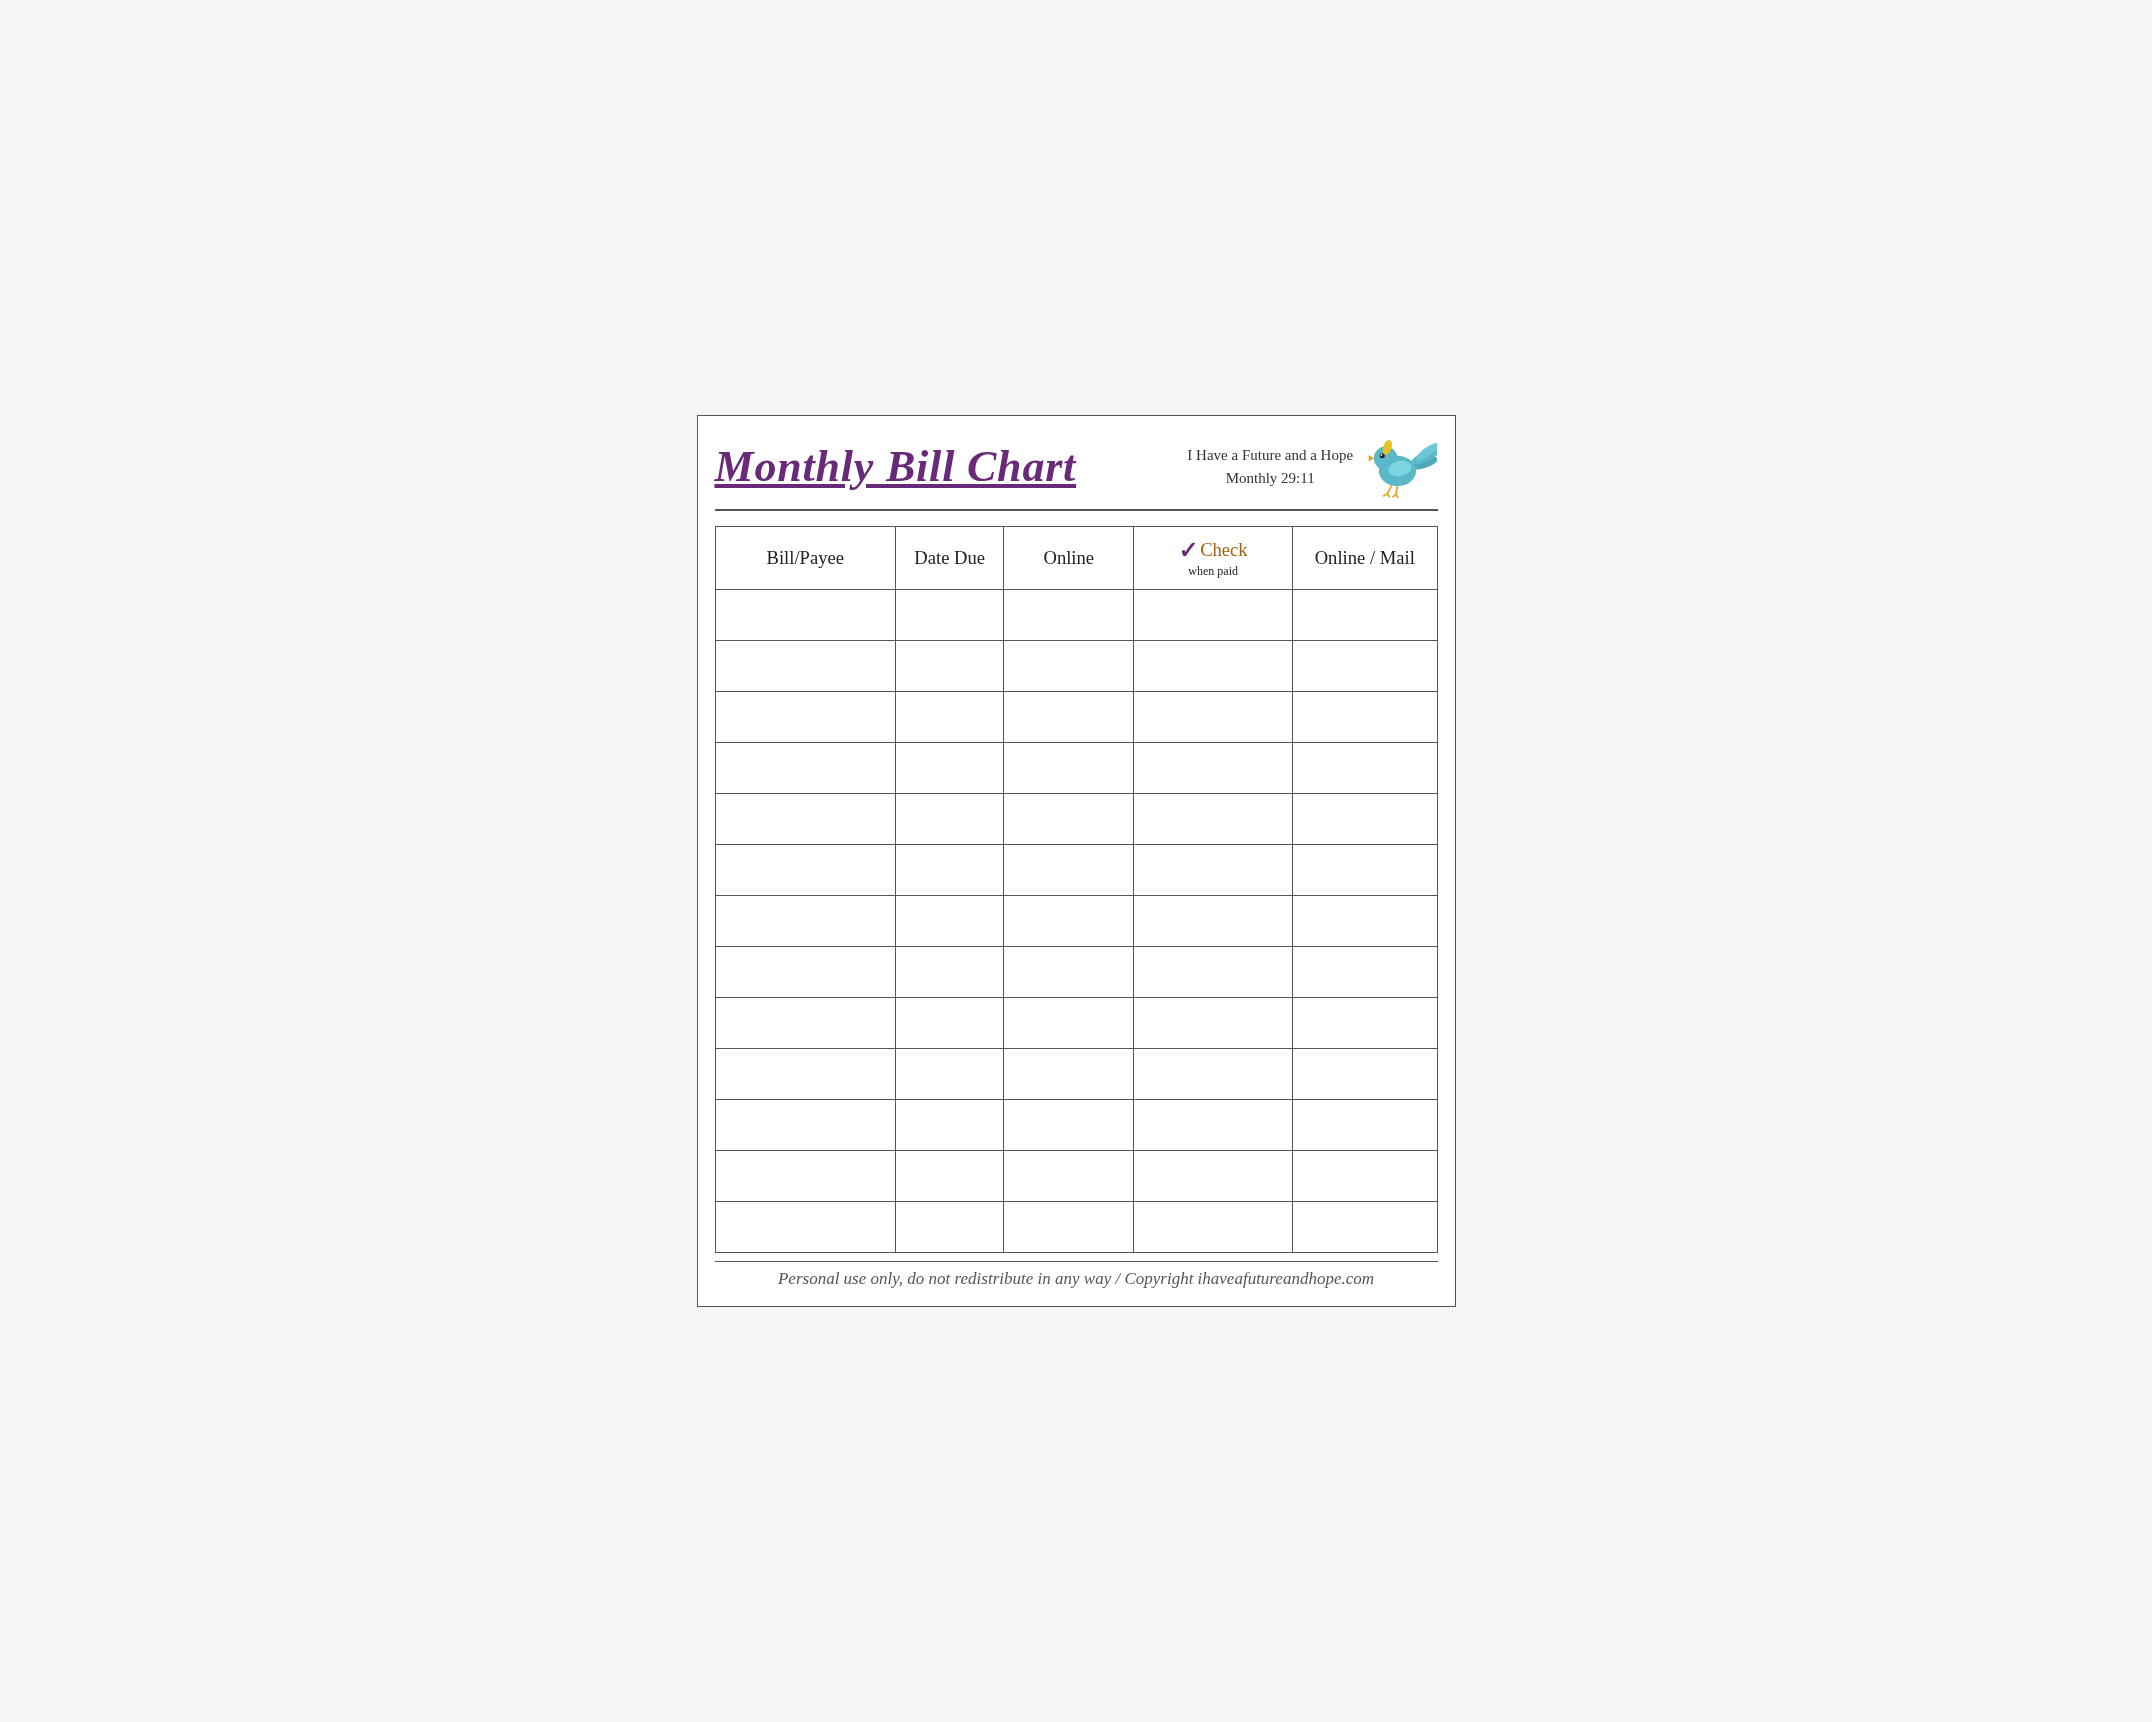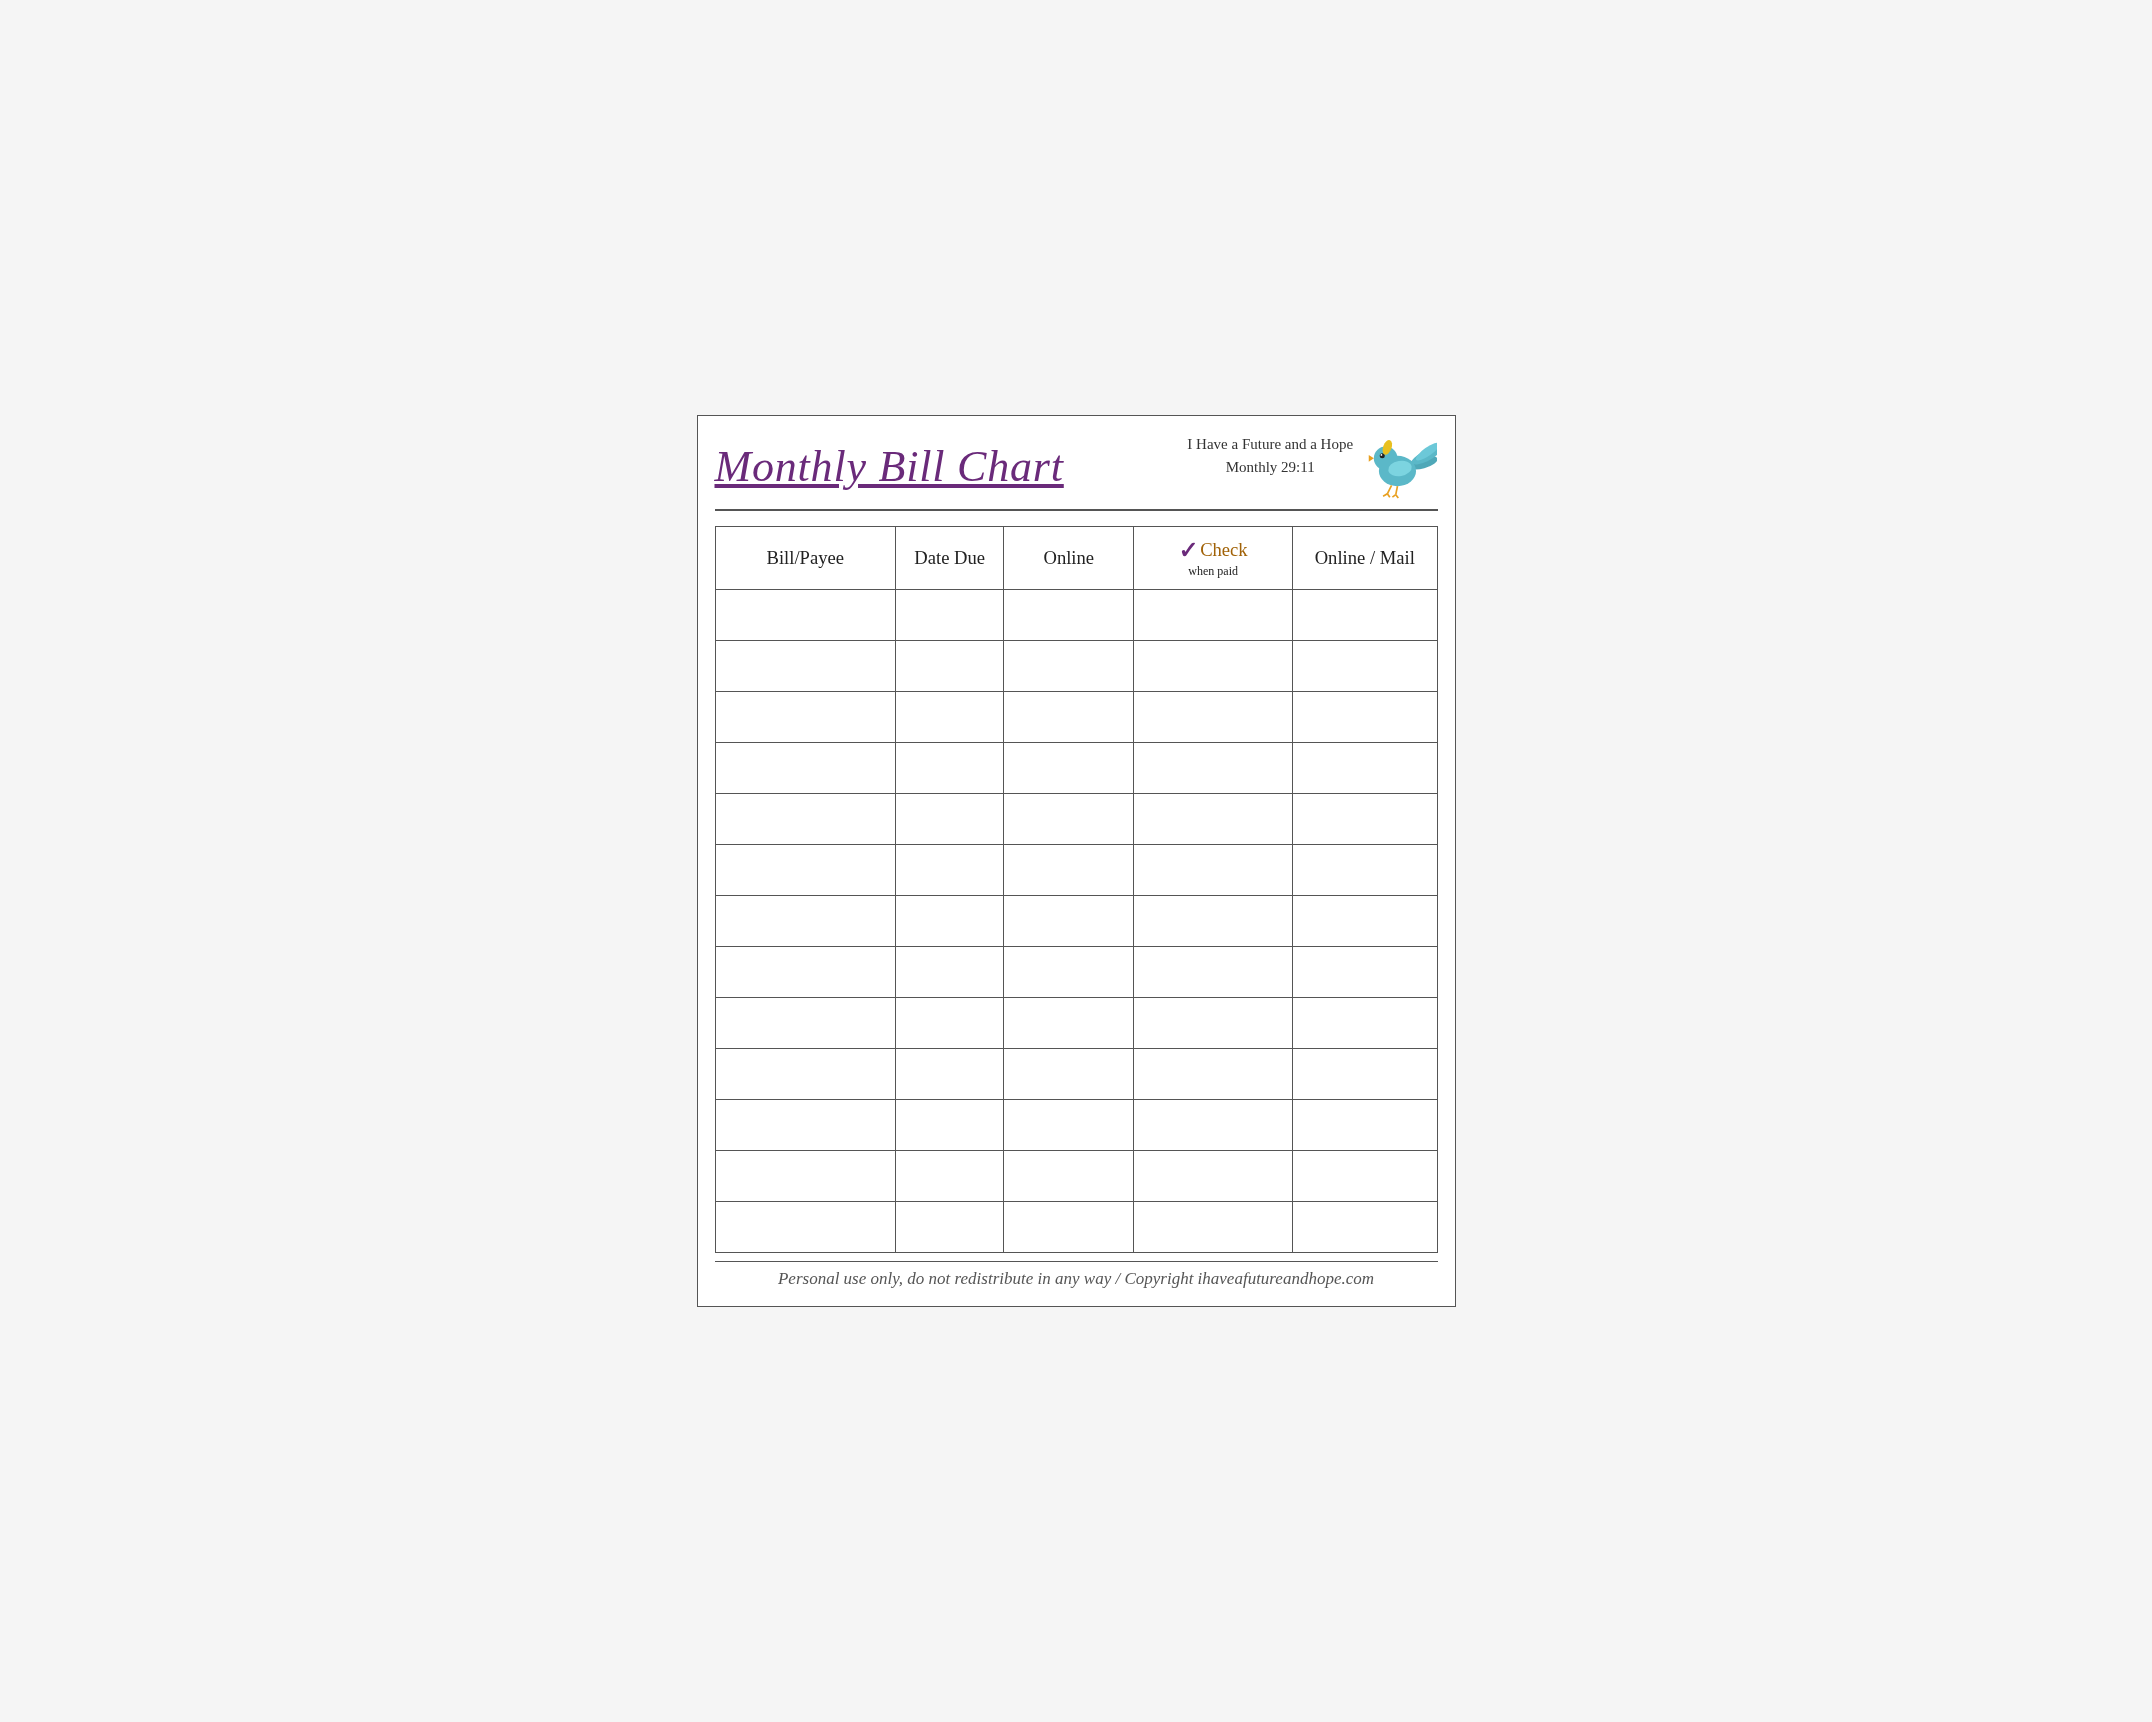--- a/index.html
+++ b/index.html
@@ -33,30 +33,30 @@
       margin-bottom: 15px;
       padding-bottom: 8.4px;
       border-bottom: 2.5px solid #555;
     }
 
     .title {
       font-family: 'Georgia', cursive;
       font-size: 44px;
       color: #6a2a7a;
       font-style: italic;
-      font-weight: normal;
+      font-weight: bold;
       text-decoration: underline;
       line-height: 1.1;
       letter-spacing: 0.8px;
     }
 
     .header-right {
       text-align: center;
       display: flex;
-      align-items: flex-start;
+      align-items: center;
       gap: 8.4px;
     }
 
     .scripture {
       font-size: 15px;
       color: #333;
       text-align: center;
       line-height: 1.5;
     }
 

